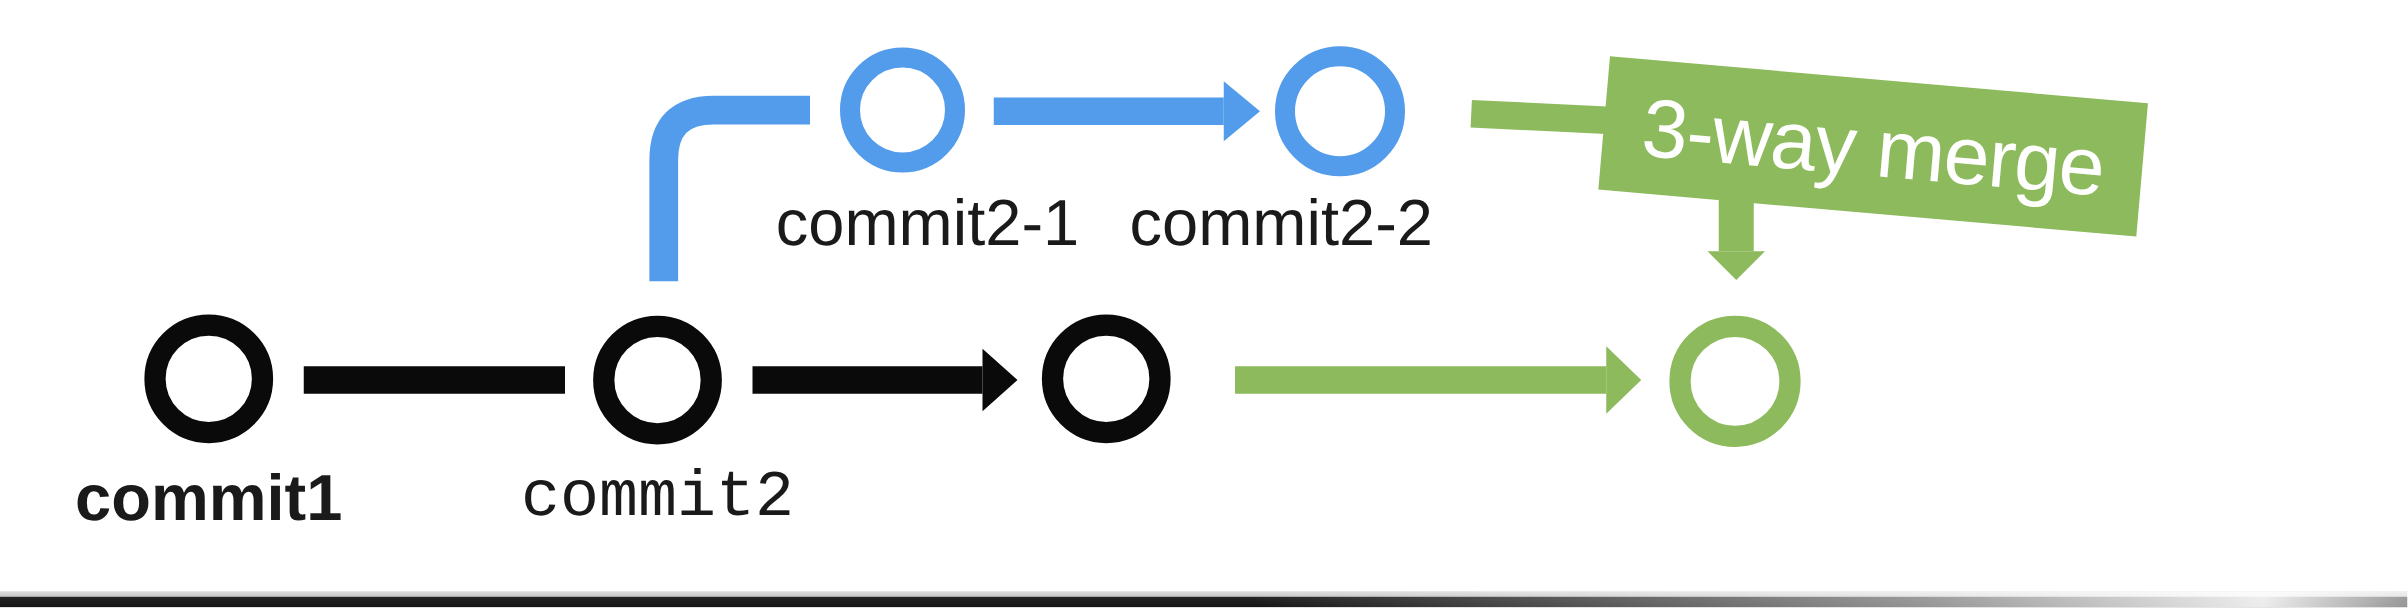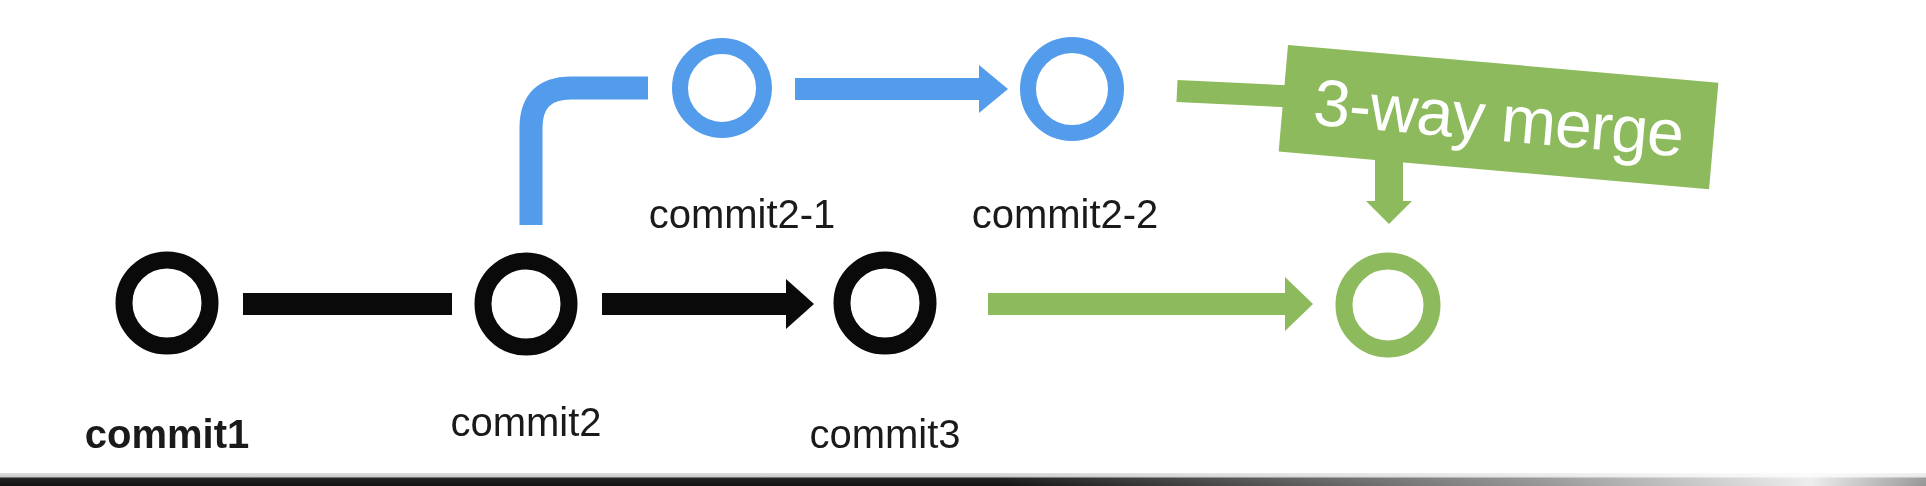--- a/index.html
+++ b/index.html
@@ -8,25 +8,24 @@
     width: 1926px;
     height: 486px;
     background: #ffffff;
     overflow: hidden;
     font-family: "Liberation Sans", sans-serif;
   }
   svg.diagram { position: absolute; left: 0; top: 0; }
   .node-label {
     position: absolute;
     transform: translateX(-50%);
-    font-size: 40px;
+    font-size: 52px;
     line-height: 52px;
     color: #1a1a1a;
     white-space: nowrap;
-    margin-top: 35px;
   }
   .merge-label {
     position: absolute;
     left: 1288px;
     top: 45px;
     width: 432px;
     height: 107px;
     transform: rotate(5deg);
     transform-origin: 0 0;
     display: flex;
@@ -82,20 +81,19 @@
     <circle cx="526" cy="304" r="43" fill="#ffffff" stroke-width="17" stroke="#0a0a0a"></circle>
     <circle cx="885" cy="303" r="43" fill="#ffffff" stroke-width="17" stroke="#0a0a0a"></circle>
     <circle cx="722" cy="88" r="42" fill="#ffffff" stroke-width="16" stroke="#539BEB"></circle>
     <circle cx="1072" cy="89" r="44" fill="#ffffff" stroke-width="16" stroke="#539BEB"></circle>
     <circle cx="1388" cy="305" r="44" fill="#ffffff" stroke-width="17" stroke="#8CBA5C"></circle>
   </svg>
 
   <div class="merge-label" style="background-color: rgb(140, 186, 92);">3-way merge</div>
 
   <div class="node-label" style="left:167px;  top:373px;font-weight:bold;">commit1</div>
-  <div class="node-label" style="left:526px;  top:361px;">commit2</div>
-  <div class="node-label" style="left:885px;  top:373px;">commit3</div>
+  <div class="node-label" style="left:526px;  top:373px;font-family:Liberation Mono, monospace;">commit2</div>
   <div class="node-label" style="left:742px;  top:153px;">commit2-1</div>
-  <div class="node-label" style="left:1065px; top:153px;text-align:center;">commit2-2</div>
+  <div class="node-label" style="left:1025px; top:153px;text-align:center;">commit2-2</div>
 
   <div class="footer-strip"></div>
 
 </div>
 
 </body></html>

